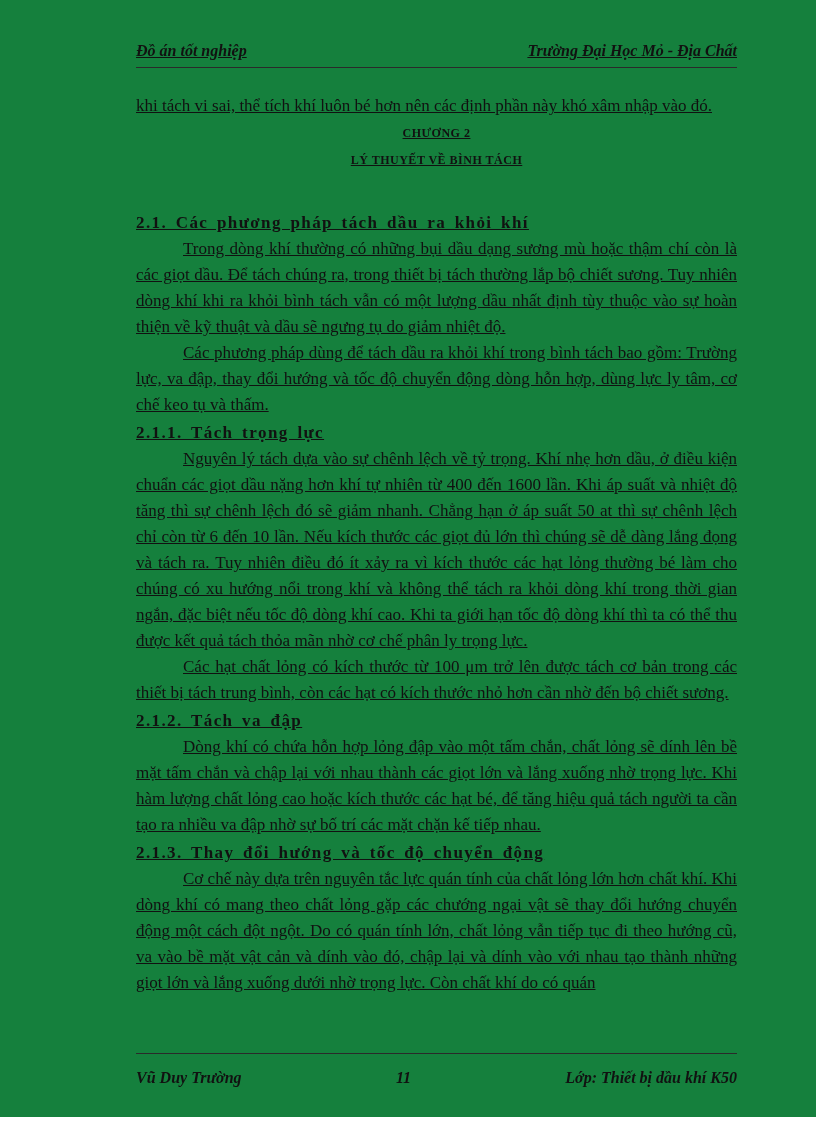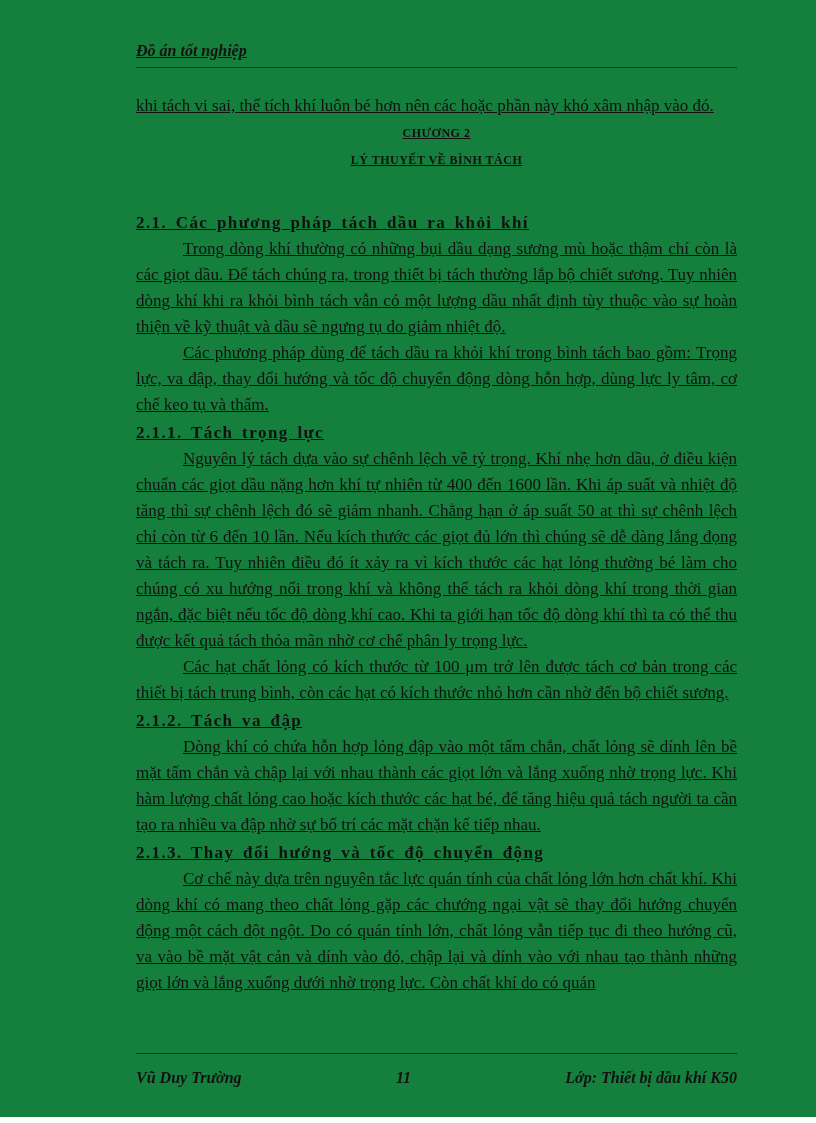--- a/index.html
+++ b/index.html
@@ -71,34 +71,35 @@
     padding-top: 15px;
   }
 </style>
 </head>
 <body>
 
 <div class="page">
 
   <div class="page-header">
     <span class="hdr-left">Đồ án tốt nghiệp</span>
+    <span class="hdr-right">Trường Đại Học Mỏ - Địa Chất</span>
   </div>
 
   <div class="page-body">
 
-    <p class="para no-indent">khi tách vi sai, thể tích khí luôn bé hơn nên các hoặc phần này khó xâm nhập vào đó.</p>
+    <p class="para no-indent">khi tách vi sai, thể tích khí luôn bé hơn nên các định phần này khó xâm nhập vào đó.</p>
 
     <div class="chapter-block">
       <div class="chapter-number">CHƯƠNG 2</div>
       <div class="chapter-title">LÝ THUYẾT VỀ BÌNH TÁCH</div>
     </div>
 
     <h3 class="section-heading first">2.1. Các phương pháp tách dầu ra khỏi khí</h3>
     <p class="para">Trong dòng khí thường có những bụi dầu dạng sương mù hoặc thậm chí còn là các giọt dầu. Để tách chúng ra, trong thiết bị tách thường lắp bộ chiết sương. Tuy nhiên dòng khí khi ra khỏi bình tách vẫn có một lượng dầu nhất định tùy thuộc vào sự hoàn thiện về kỹ thuật và dầu sẽ ngưng tụ do giảm nhiệt độ.</p>
-    <p class="para">Các phương pháp dùng để tách dầu ra khỏi khí trong bình tách bao gồm: Trọng lực, va đập, thay đổi hướng và tốc độ chuyển động dòng hỗn hợp, dùng lực ly tâm, cơ chế keo tụ và thấm.</p>
+    <p class="para">Các phương pháp dùng để tách dầu ra khỏi khí trong bình tách bao gồm: Trường lực, va đập, thay đổi hướng và tốc độ chuyển động dòng hỗn hợp, dùng lực ly tâm, cơ chế keo tụ và thấm.</p>
 
     <h3 class="section-heading sub">2.1.1. Tách trọng lực</h3>
     <p class="para">Nguyên lý tách dựa vào sự chênh lệch về tỷ trọng. Khí nhẹ hơn dầu, ở điều kiện chuẩn các giọt dầu nặng hơn khí tự nhiên từ 400 đến 1600 lần. Khi áp suất và nhiệt độ tăng thì sự chênh lệch đó sẽ giảm nhanh. Chẳng hạn ở áp suất 50 at thì sự chênh lệch chỉ còn từ 6 đến 10 lần. Nếu kích thước các giọt đủ lớn thì chúng sẽ dễ dàng lắng đọng và tách ra. Tuy nhiên điều đó ít xảy ra vì kích thước các hạt lỏng thường bé làm cho chúng có xu hướng nổi trong khí và không thể tách ra khỏi dòng khí trong thời gian ngắn, đặc biệt nếu tốc độ dòng khí cao. Khi ta giới hạn tốc độ dòng khí thì ta có thể thu được kết quả tách thỏa mãn nhờ cơ chế phân ly trọng lực.</p>
     <p class="para">Các hạt chất lỏng có kích thước từ 100 μm trở lên được tách cơ bản trong các thiết bị tách trung bình, còn các hạt có kích thước nhỏ hơn cần nhờ đến bộ chiết sương.</p>
 
     <h3 class="section-heading sub">2.1.2. Tách va đập</h3>
     <p class="para">Dòng khí có chứa hỗn hợp lỏng đập vào một tấm chắn, chất lỏng sẽ dính lên bề mặt tấm chắn và chập lại với nhau thành các giọt lớn và lắng xuống nhờ trọng lực. Khi hàm lượng chất lỏng cao hoặc kích thước các hạt bé, để tăng hiệu quả tách người ta cần tạo ra nhiều va đập nhờ sự bố trí các mặt chặn kế tiếp nhau.</p>
 
     <h3 class="section-heading sub">2.1.3. Thay đổi hướng và tốc độ chuyển động</h3>
     <p class="para">Cơ chế này dựa trên nguyên tắc lực quán tính của chất lỏng lớn hơn chất khí. Khi dòng khí có mang theo chất lỏng gặp các chướng ngại vật sẽ thay đổi hướng chuyển động một cách đột ngột. Do có quán tính lớn, chất lỏng vẫn tiếp tục đi theo hướng cũ, va vào bề mặt vật cản và dính vào đó, chập lại và dính vào với nhau tạo thành những giọt lớn và lắng xuống dưới nhờ trọng lực. Còn chất khí do có quán</p>

